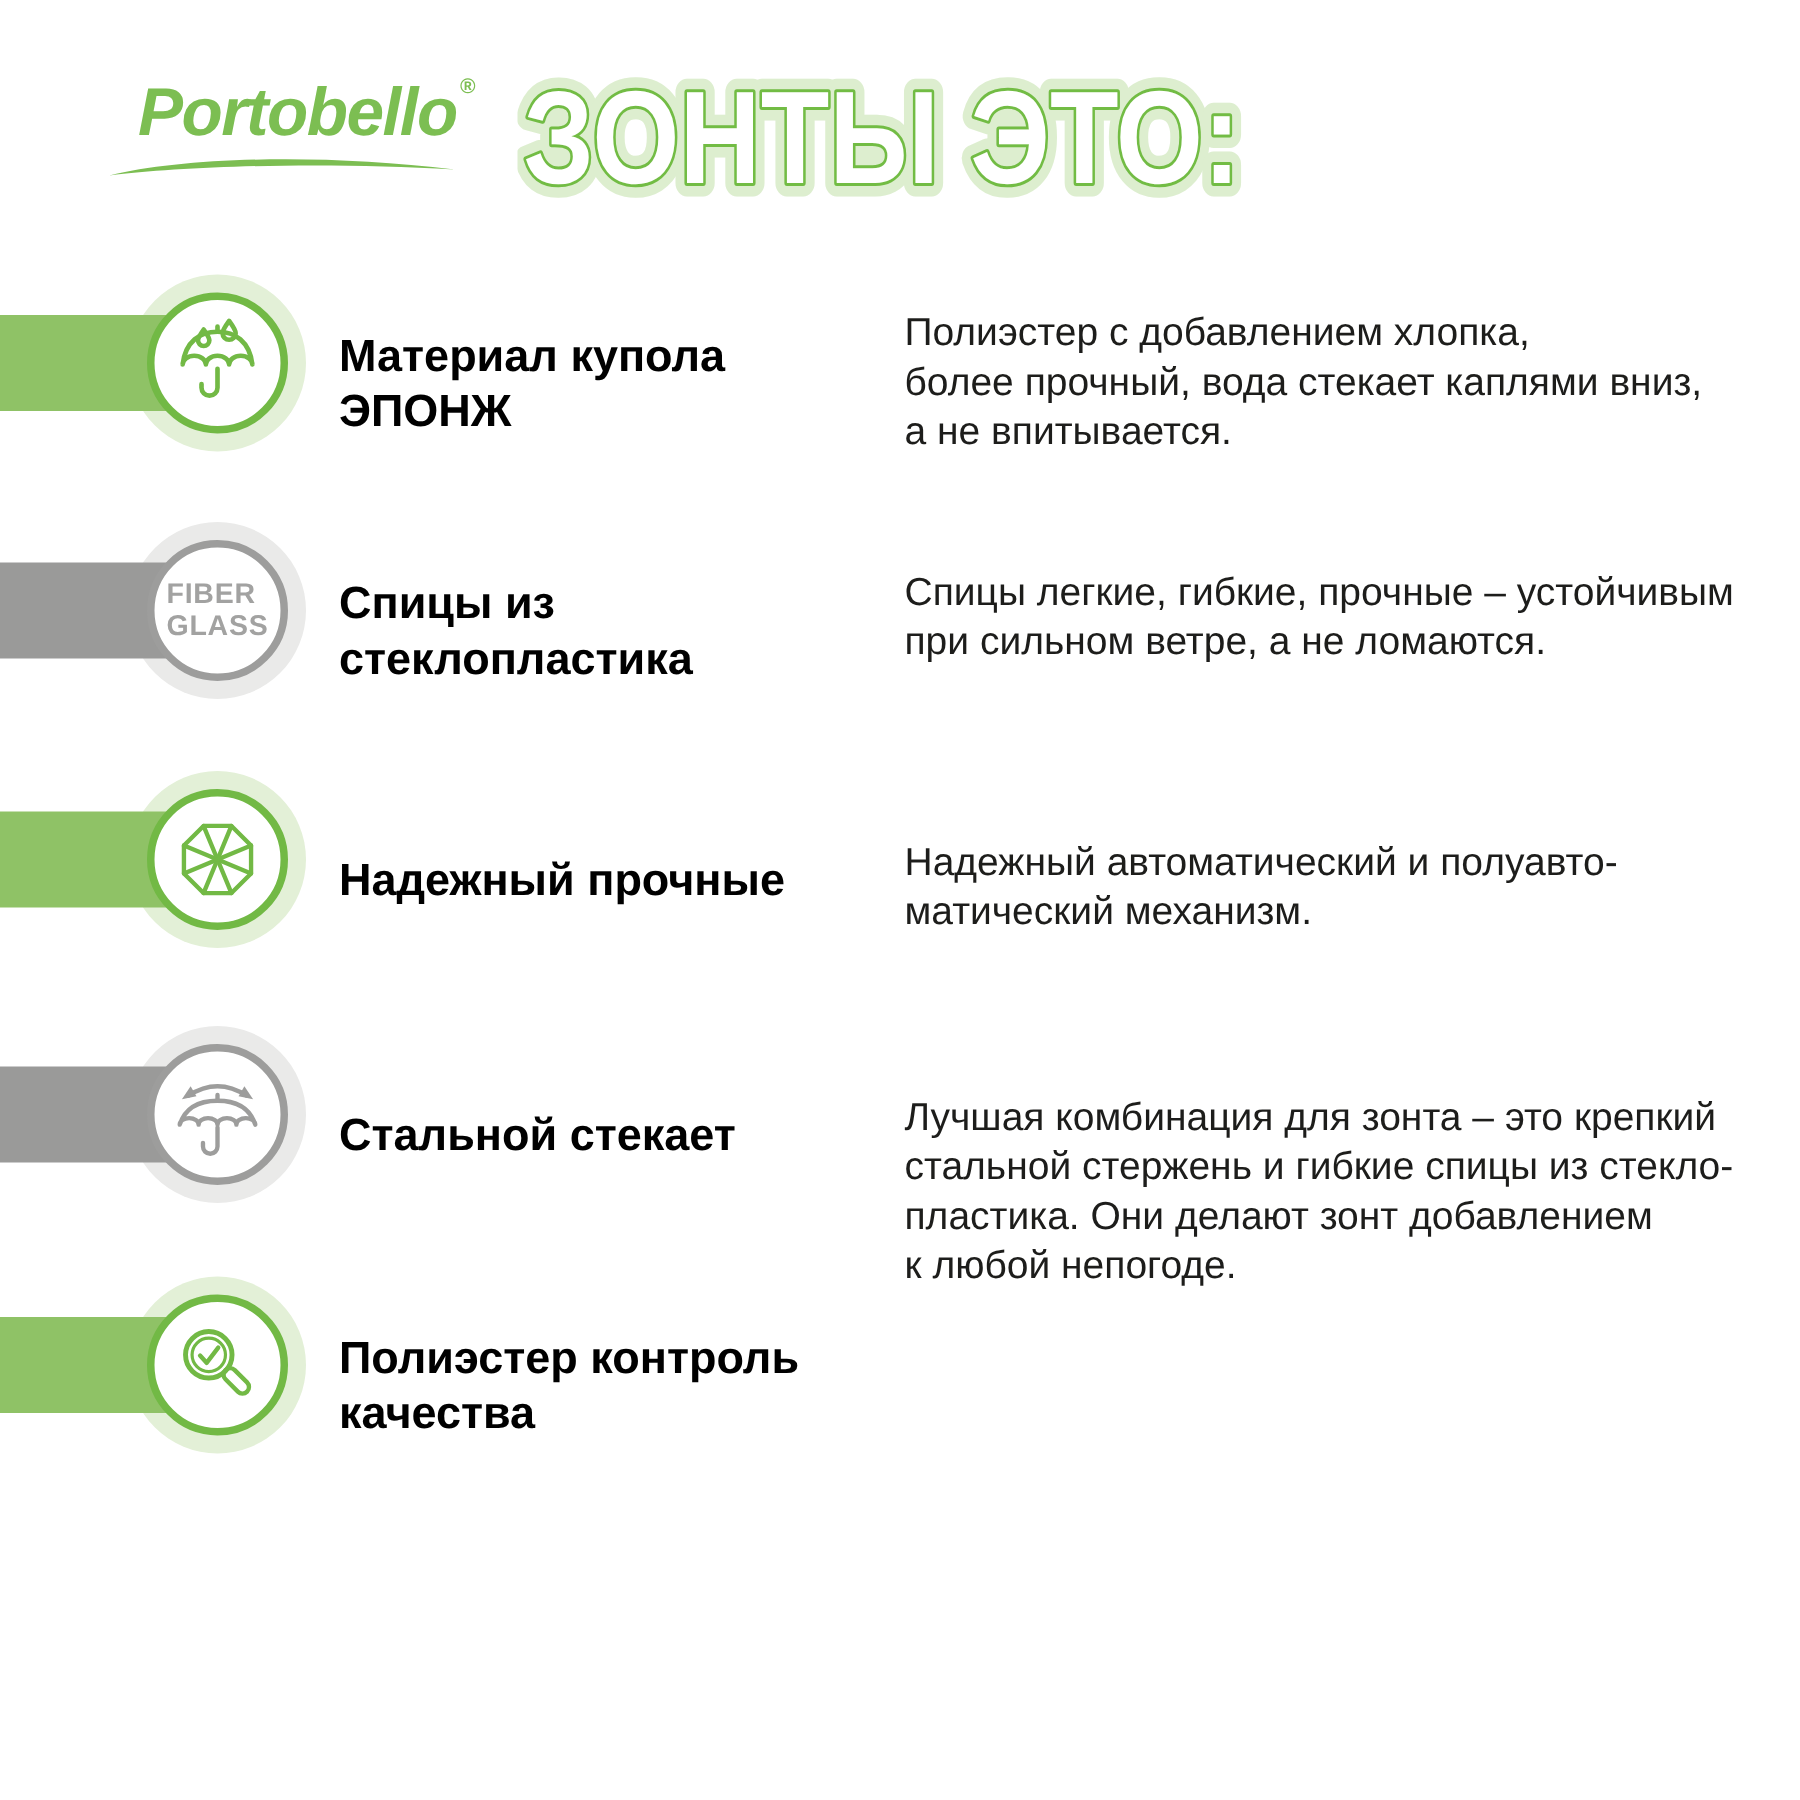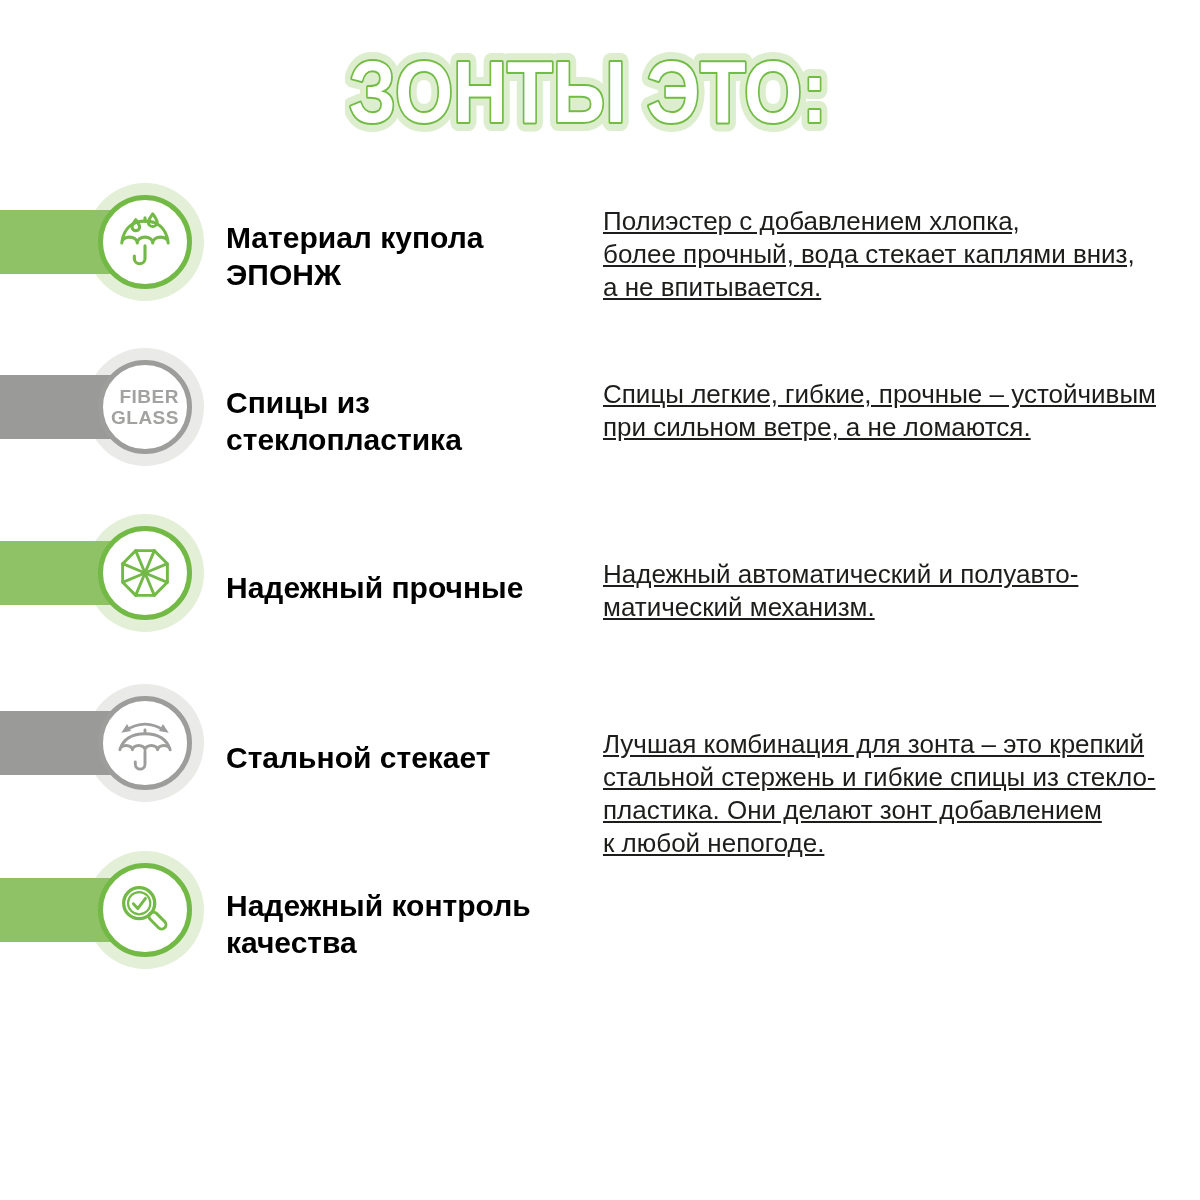--- a/index.html
+++ b/index.html
@@ -27,39 +27,45 @@
   .bar.green{background:#8fc266;}
   .bar.gray{background:#9a9a99;}
   .circle{
     position:absolute;left:98px;top:-47px;width:84px;height:84px;border-radius:50%;
     background:#ffffff;z-index:3;display:flex;align-items:center;justify-content:center;
   }
   .circle.green{border:5px solid #72b945;}
   .circle.gray{border:5px solid #9d9d9c;}
   .badge-text{
     font-size:19px;font-weight:700;color:#a2a2a1;letter-spacing:.5px;
-    line-height:21px;text-align:right;white-space:pre-line;
+    line-height:21px;text-align:left;white-space:pre-line;
   }
   .heading{
     position:absolute;left:212px;top:0;transform:translateY(-50%);margin:14px;
     font-size:30px;font-weight:700;line-height:37px;white-space:pre-line;color:#000000;
   }
   .desc{
     position:absolute;left:603px;margin:0;
-    font-size:26px;font-weight:400;line-height:33px;white-space:pre-line;color:#1d1d1b;text-decoration:underline;
+    font-size:26px;font-weight:400;line-height:33px;white-space:pre-line;color:#1d1d1b;
   }
   .row1{top:242px;} .row2{top:407px;} .row3{top:573px;} .row4{top:743px;} .row5{top:910px;}
   .desc1{top:-37px;} .desc2{top:-29px;} .desc3{top:-15px;} .desc4{top:-15px;}
   svg{display:block;}
 </style>
 </head>
 <body>
 
 <div class="canvas">
 
+  <div class="logo">
+    <div class="logo-text"><span>Portobello</span><sup>®</sup></div>
+    <svg class="logo-swoosh" viewBox="0 0 232 18">
+      <path d="M1,15 C50,3 140,0 231,11 C140,5.5 50,9 1,15 Z" fill="#7cbe52"></path>
+    </svg>
+  </div>
 
   <svg class="title-svg" width="490" height="100" viewBox="0 0 490 100">
     <text x="4" y="82" font-family="Liberation Sans, sans-serif" font-weight="bold" font-size="88" textLength="478" lengthAdjust="spacingAndGlyphs" paint-order="stroke" stroke-linejoin="round" stroke="#ddeecf" stroke-width="18" fill="#ffffff">ЗОНТЫ ЭТО:</text>
     <text x="4" y="82" font-family="Liberation Sans, sans-serif" font-weight="bold" font-size="88" textLength="478" lengthAdjust="spacingAndGlyphs" paint-order="stroke" stroke-linejoin="round" stroke="#72bc44" stroke-width="4" fill="#ffffff">ЗОНТЫ ЭТО:</text>
   </svg>
 
   <div class="row row1">
     <div class="halo green"></div>
     <div class="bar green"></div>
     <div class="circle green">
@@ -138,17 +144,17 @@
     <div class="circle green">
       <svg width="62" height="62" viewBox="0 0 64 64" fill="none" stroke="#72b945" stroke-width="3.2" stroke-linecap="round" stroke-linejoin="round">
         <circle cx="26" cy="25" r="16" stroke-width="3.4"></circle>
         <circle cx="26" cy="25" r="11.5" stroke-width="2.2"></circle>
         <path d="M20,25.5 l4.5,5 l8,-10.5" stroke-width="3"></path>
         <g transform="translate(37.5,35.5) rotate(45)">
           <rect x="0" y="-4.5" width="21" height="9" rx="4.5" stroke-width="3"></rect>
         </g>
       </svg>
     </div>
-    <h2 class="heading">Надежный контроль
+    <h2 class="heading">Полиэстер контроль
 качества</h2>
   </div>
 
 </div>
 
 </body></html>

